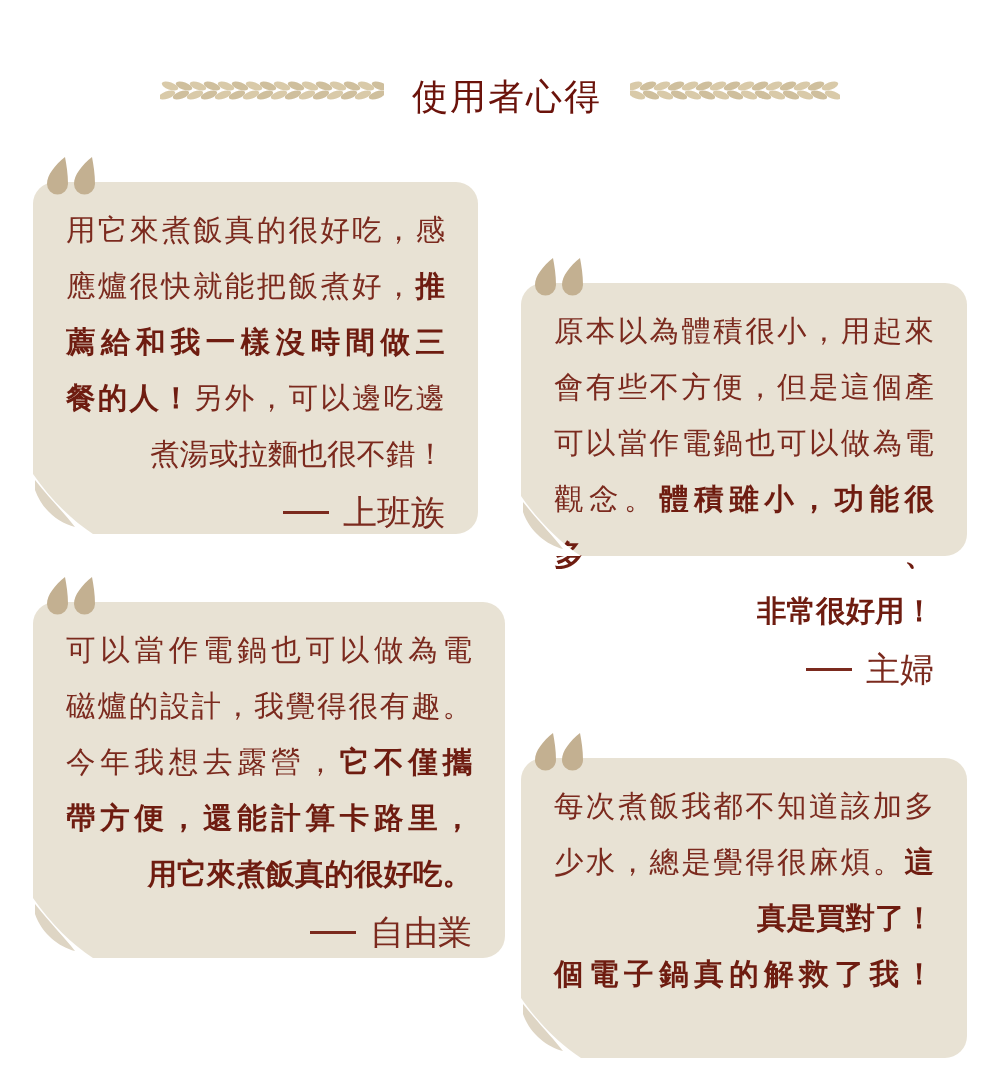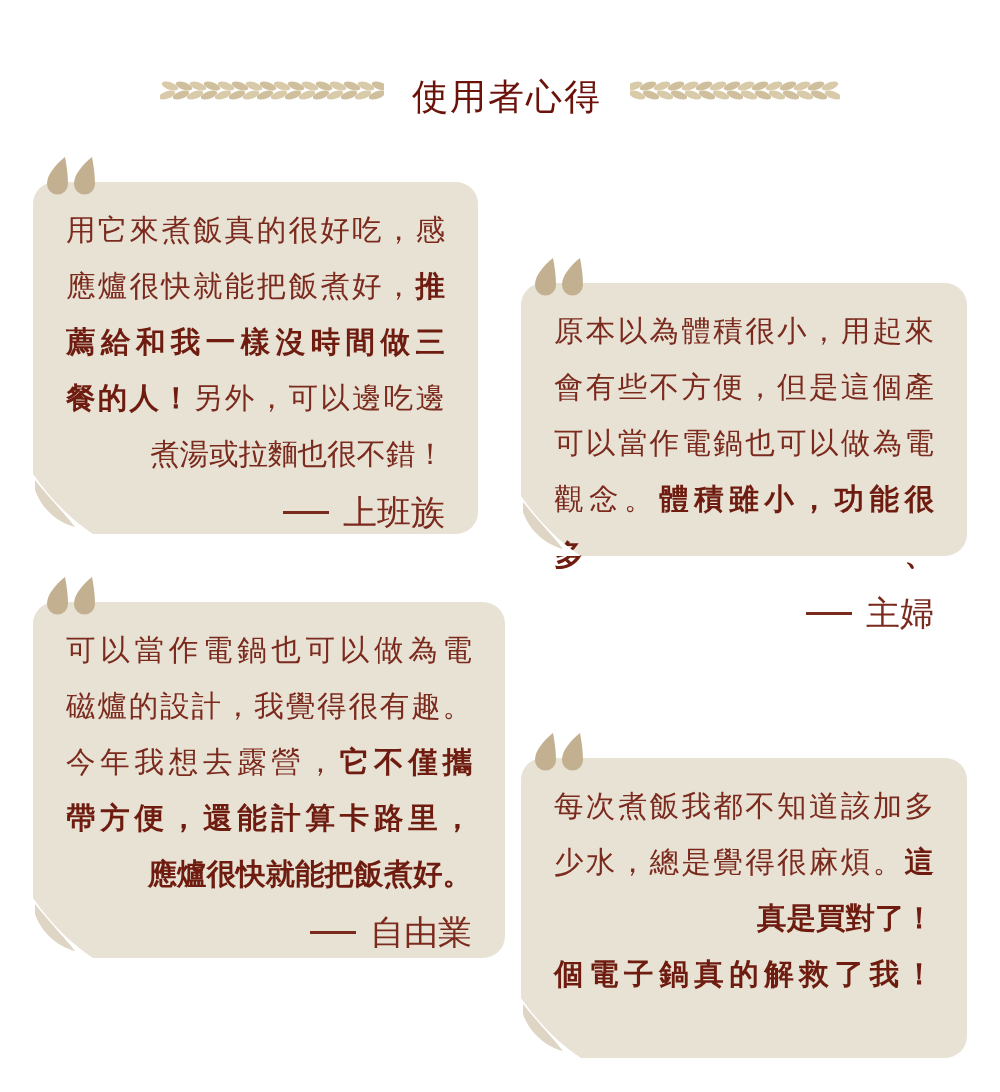--- a/index.html
+++ b/index.html
@@ -175,41 +175,42 @@
     <article class="card" style="left: 521px; top: 283px; width: 446px; height: 273px;">
       <svg class="quote" width="52" height="40" viewBox="0 0 52 40">
         <path fill="var(--quote-tan)" d="M20,1 C10,9 2,19 2,28 a10.5,10.5 0 1 0 21,0 C23,18 21.5,9 20,1 Z"></path>
         <path fill="var(--quote-tan)" transform="translate(27,0)" d="M20,1 C10,9 2,19 2,28 a10.5,10.5 0 1 0 21,0 C23,18 21.5,9 20,1 Z"></path>
       </svg>
       <div class="body">
           <div class="line jl"><span>原本以為體積很小，用起來</span></div>
           <div class="line jl"><span>會有些不方便，但是這個產</span></div>
           <div class="line jl"><span>可以當作電鍋也可以做為電</span></div>
           <div class="line jl"><span>觀念。</span><b>體積雖小，功能很多、</b></div>
+          <div class="line"><b>非常很好用！</b></div>
         </div>
       <div class="sig">
         <span class="dash"></span><span class="author">主婦</span>
       </div>
       <svg class="fold" width="60" height="60" viewBox="0 0 60 60">
         <path fill="var(--page-bg)" d="M0,0 C18,26 40,47 60,60 L0,60 Z"></path>
         <path fill="var(--fold-bg)" d="M2,6 C18,26 32,40 42,53 C26,49 9,36 2,16 Z"></path>
       </svg>
     </article>
 
     <article class="card" style="left: 33px; top: 602px; width: 472px; height: 356px;">
       <svg class="quote" width="52" height="40" viewBox="0 0 52 40">
         <path fill="var(--quote-tan)" d="M20,1 C10,9 2,19 2,28 a10.5,10.5 0 1 0 21,0 C23,18 21.5,9 20,1 Z"></path>
         <path fill="var(--quote-tan)" transform="translate(27,0)" d="M20,1 C10,9 2,19 2,28 a10.5,10.5 0 1 0 21,0 C23,18 21.5,9 20,1 Z"></path>
       </svg>
       <div class="body">
           <div class="line jl"><span>可以當作電鍋也可以做為電</span></div>
           <div class="line jl"><span>磁爐的設計，我覺得很有趣。</span></div>
           <div class="line jl"><span>今年我想去露營，</span><b>它不僅攜</b></div>
           <div class="line jl"><b>帶方便，還能計算卡路里，</b></div>
-          <div class="line"><b>應爐很快就能把飯煮好。</b></div>
+          <div class="line"><b>用它來煮飯真的很好吃。</b></div>
         </div>
       <div class="sig">
         <span class="dash"></span><span class="author">自由業</span>
       </div>
       <svg class="fold" width="60" height="60" viewBox="0 0 60 60">
         <path fill="var(--page-bg)" d="M0,0 C18,26 40,47 60,60 L0,60 Z"></path>
         <path fill="var(--fold-bg)" d="M2,6 C18,26 32,40 42,53 C26,49 9,36 2,16 Z"></path>
       </svg>
     </article>
 

